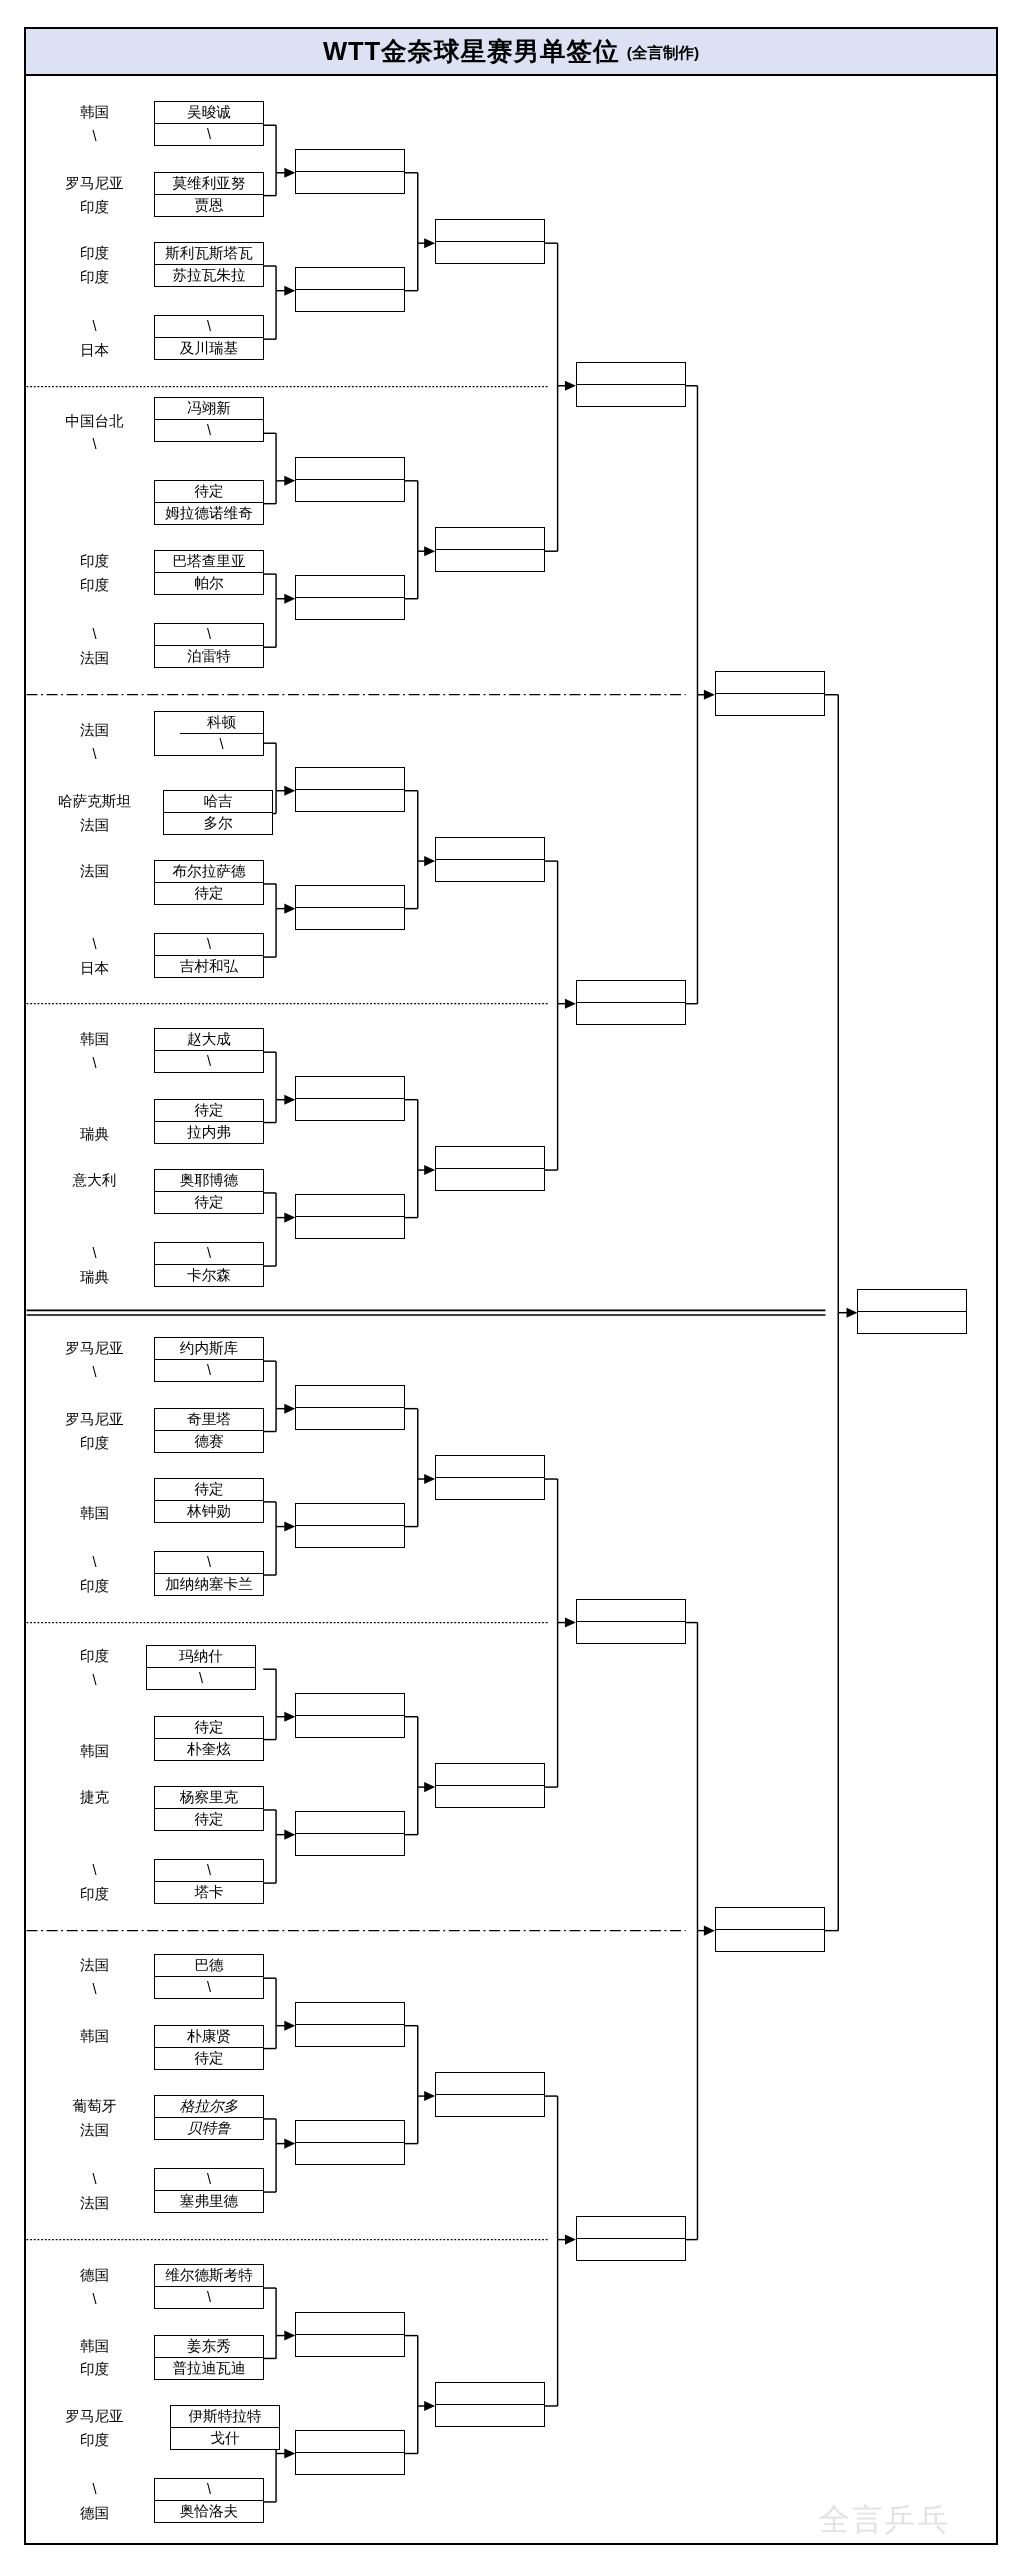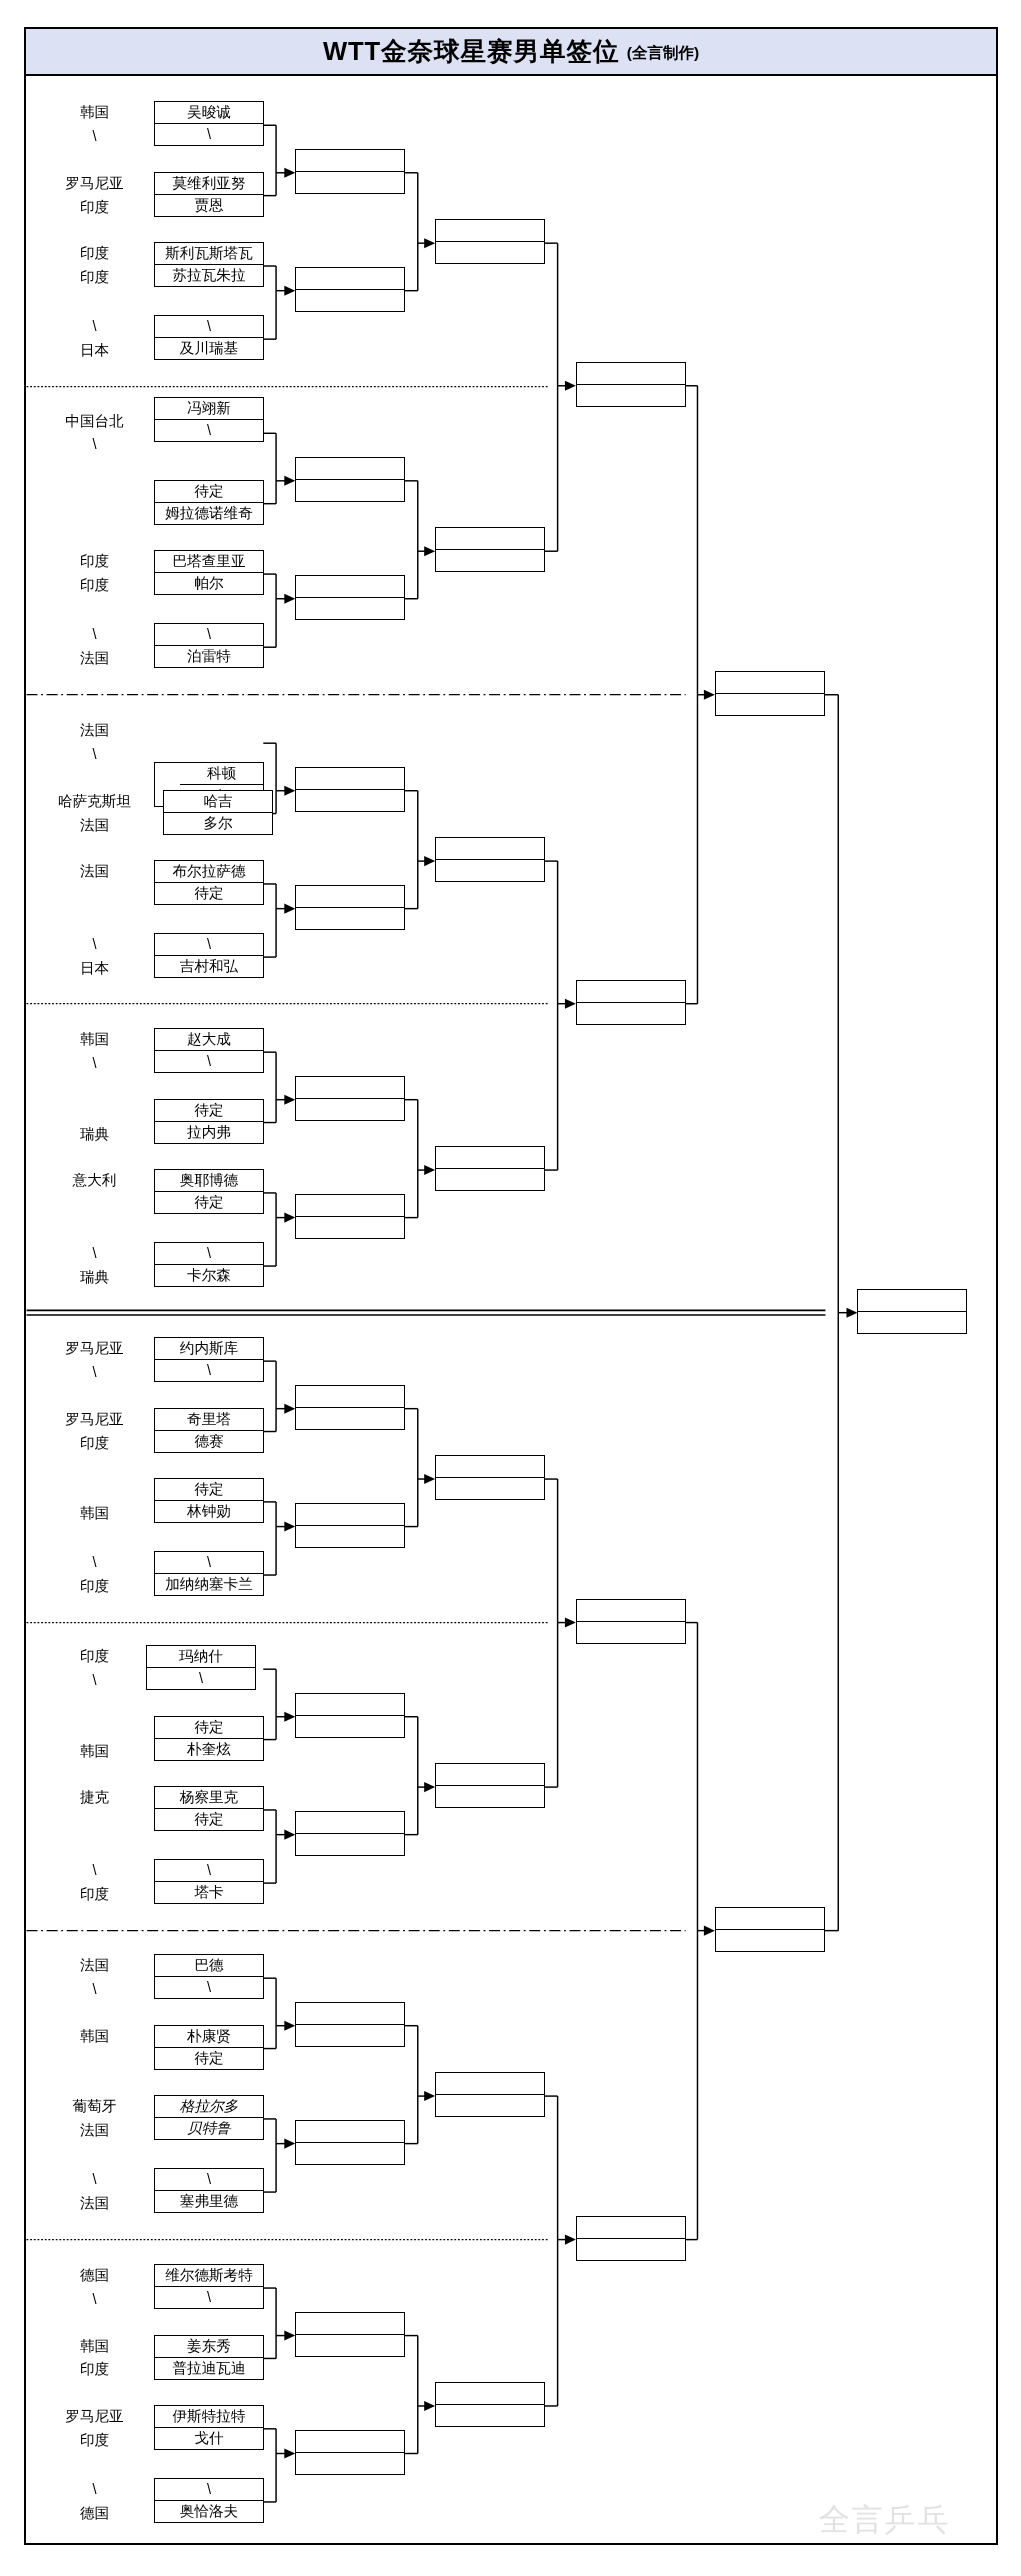--- a/index.html
+++ b/index.html
@@ -280,21 +280,21 @@
       <div class="pcell"></div>
     </div>
     <div class="pair" style="left: 295px; top: 575px;">
       <div class="pcell"></div>
       <div class="pcell"></div>
     </div>
     <div class="pair" style="left: 435px; top: 527px;">
       <div class="pcell"></div>
       <div class="pcell"></div>
     </div>
-    <div class="pair" style="left: 154px; top: 762px; padding-left: 25px;">
+    <div class="pair" style="left: 154px; top: 711px; padding-left: 25px;">
       <div class="pcell">科顿</div>
       <div class="pcell">\</div>
     </div>
     <div class="country" style="top: 719px;">法国</div>
     <div class="country" style="top: 743px;">\</div>
     <div class="pair" style="left: 154px; top: 790px; margin-left: 9px;">
       <div class="pcell">哈吉</div>
       <div class="pcell">多尔</div>
     </div>
     <div class="country" style="top: 790px;">哈萨克斯坦</div>
@@ -465,21 +465,21 @@
       <div class="pcell">\</div>
     </div>
     <div class="country" style="top: 2264px;">德国</div>
     <div class="country" style="top: 2288px;">\</div>
     <div class="pair" style="left: 154px; top: 2335px;">
       <div class="pcell">姜东秀</div>
       <div class="pcell">普拉迪瓦迪</div>
     </div>
     <div class="country" style="top: 2335px;">韩国</div>
     <div class="country" style="top: 2358px;">印度</div>
-    <div class="pair" style="left: 154px; top: 2405px;">
+    <div class="pair" style="left: 170px; top: 2405px;">
       <div class="pcell">伊斯特拉特</div>
       <div class="pcell">戈什</div>
     </div>
     <div class="country" style="top: 2405px;">罗马尼亚</div>
     <div class="country" style="top: 2429px;">印度</div>
     <div class="pair" style="left: 154px; top: 2478px;">
       <div class="pcell">\</div>
       <div class="pcell">奥恰洛夫</div>
     </div>
     <div class="country" style="top: 2478px;">\</div>

